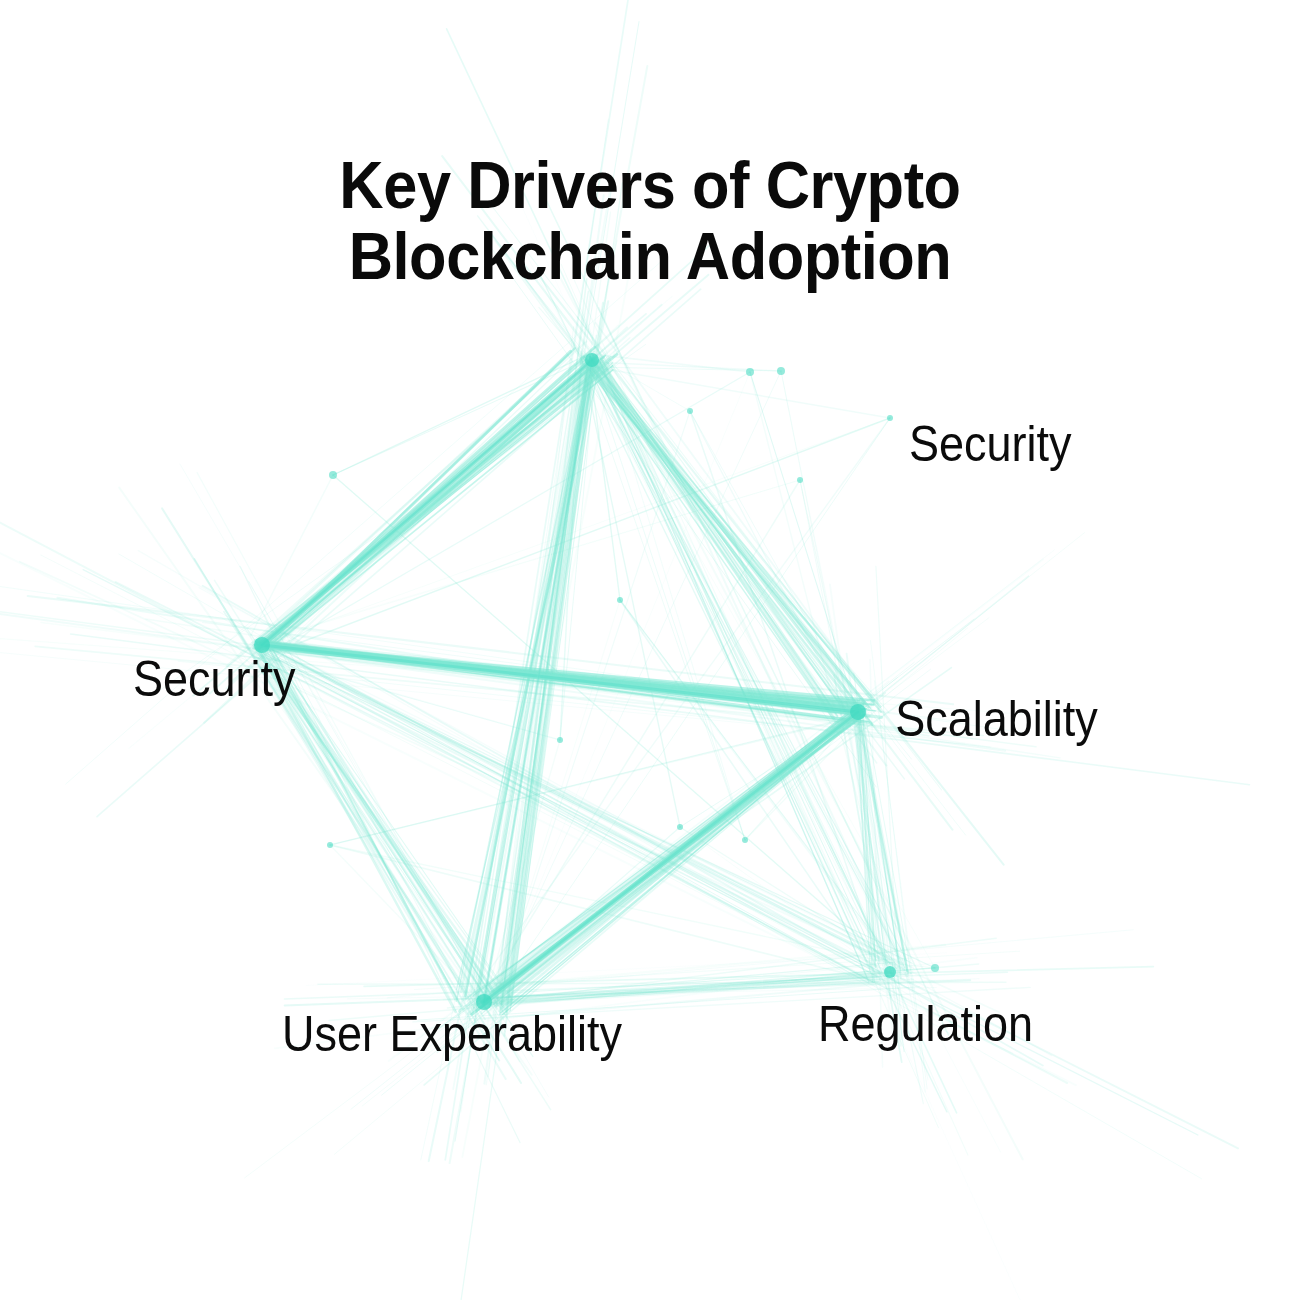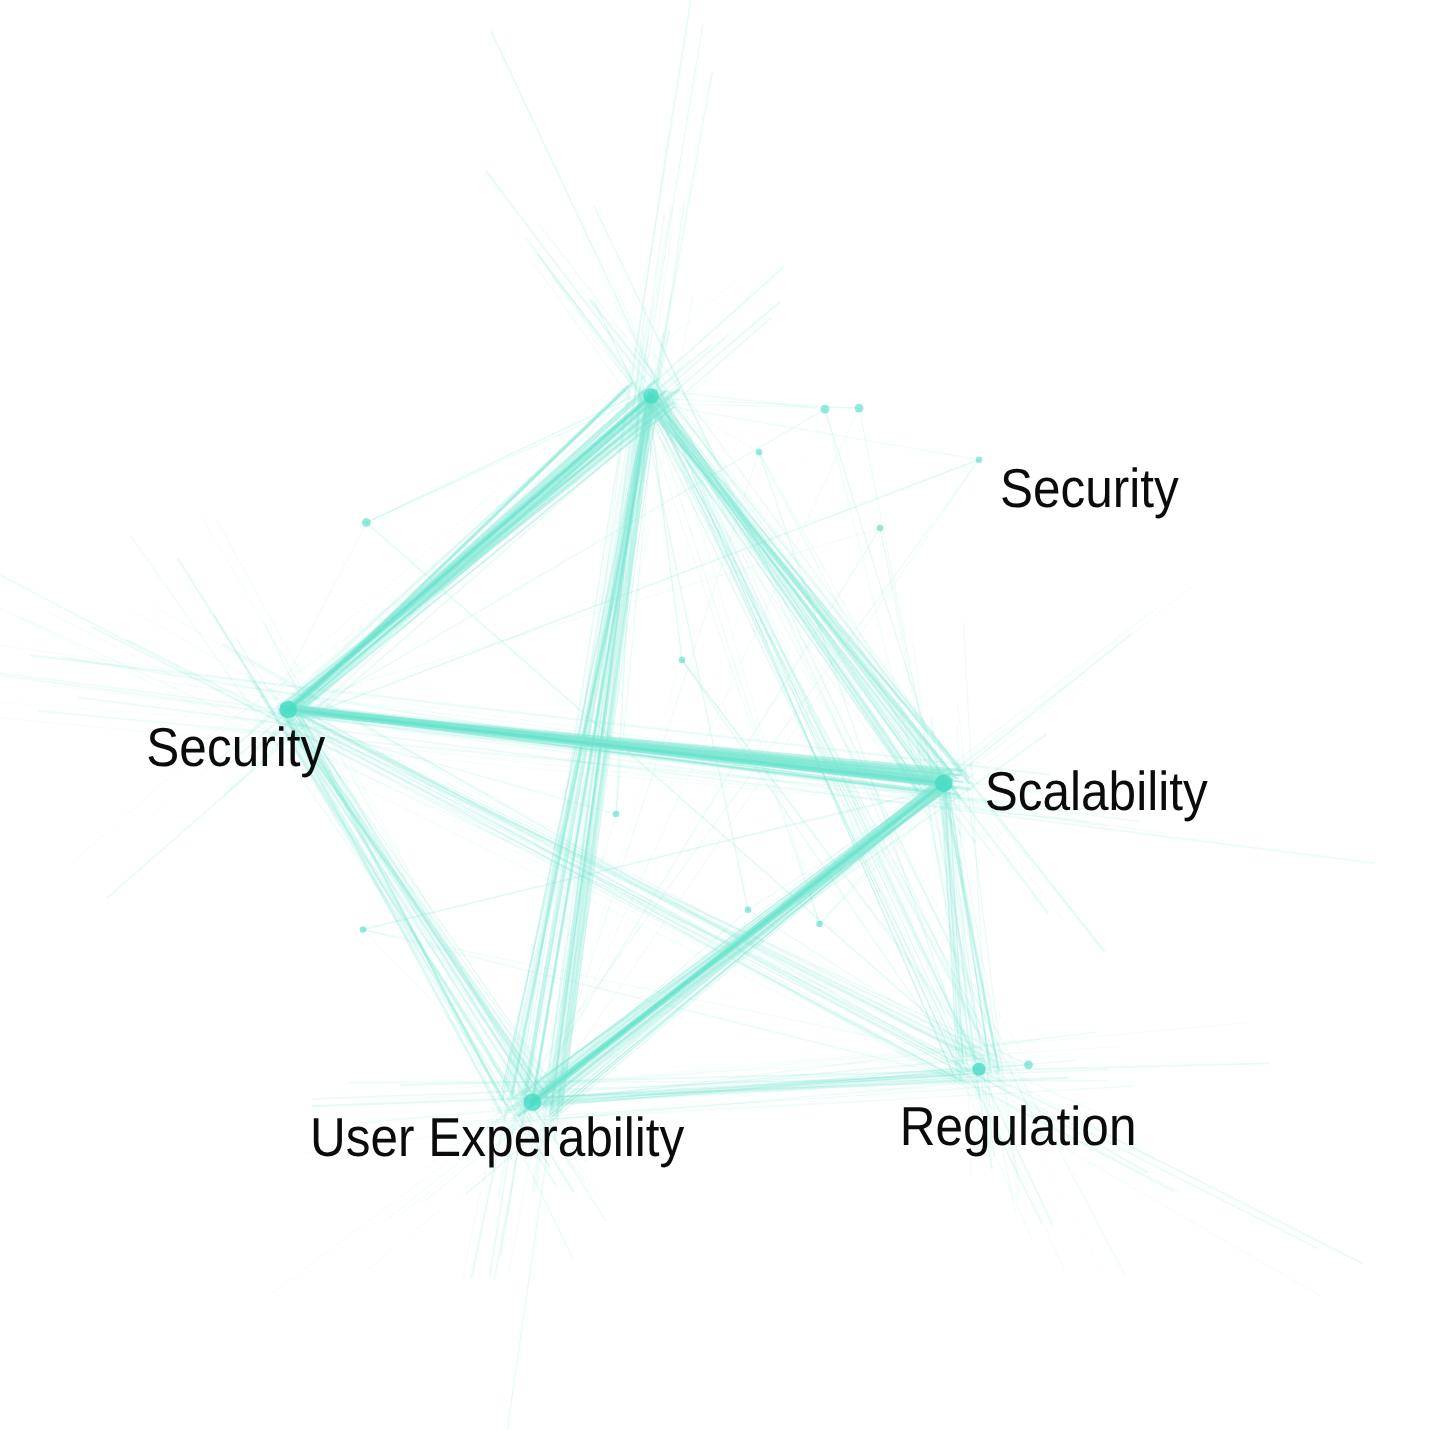--- a/index.html
+++ b/index.html
@@ -484,20 +484,24 @@
         <circle cx="560" cy="740" r="3" fill="#3fd9c0" fill-opacity="0.55"></circle>
         <circle cx="935" cy="968" r="4" fill="#3fd9c0" fill-opacity="0.55"></circle>
         <circle cx="592" cy="360" r="7" fill="#3fd9c0" fill-opacity="0.75"></circle>
         <circle cx="262" cy="645" r="8" fill="#3fd9c0" fill-opacity="0.75"></circle>
         <circle cx="858" cy="712" r="8" fill="#3fd9c0" fill-opacity="0.75"></circle>
         <circle cx="484" cy="1002" r="8" fill="#3fd9c0" fill-opacity="0.75"></circle>
         <circle cx="890" cy="972" r="6" fill="#3fd9c0" fill-opacity="0.75"></circle>
       </g>
     </svg>
 
+  <div class="title-block">
+    <div class="title-line">Key Drivers of Crypto</div>
+    <div class="title-line">Blockchain Adoption</div>
+  </div>
 
   <div class="node-label nl-security-top">Security</div>
   <div class="node-label nl-security-left">Security</div>
   <div class="node-label nl-scalability">Scalability</div>
   <div class="node-label nl-user-exp">User Experability</div>
   <div class="node-label nl-regulation">Regulation</div>
 
 </div>
 
 </body></html>

